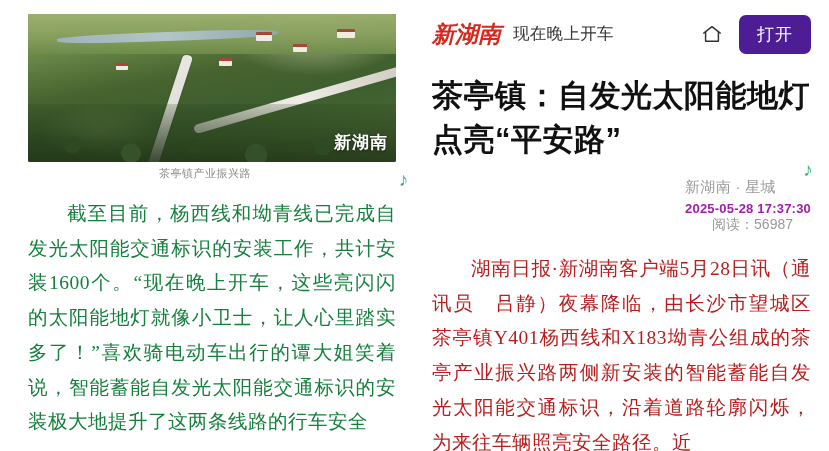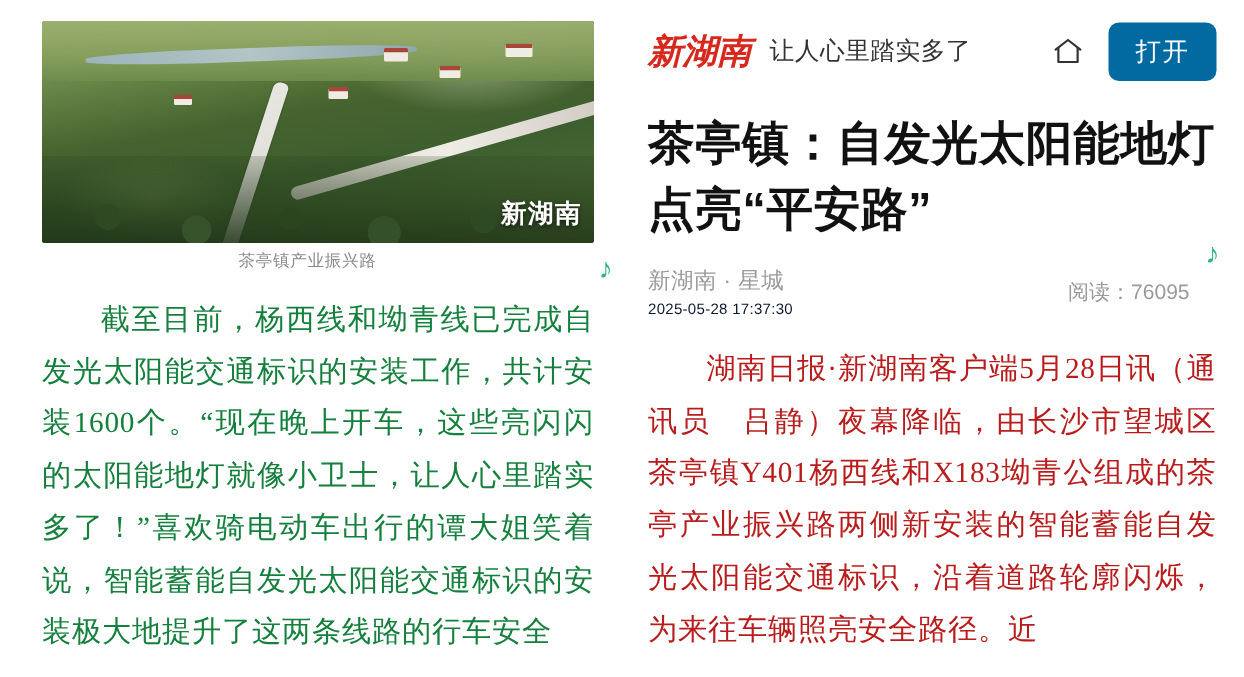--- a/index.html
+++ b/index.html
@@ -161,54 +161,56 @@
     white-space: nowrap;
     letter-spacing: .3px;
   }
   .topbar-spacer { flex: 1; }
   .home-icon {
     width: 30px; height: 30px;
     display: flex; align-items: center; justify-content: center;
     color: #333;
   }
   .open-btn {
-    background: #0369a1;
+    background: #4c1d95;
     color: #ffffff;
     font-size: 17px;
     border: none;
     border-radius: 7px;
     padding: 8px 18px;
     cursor: pointer;
     letter-spacing: 1px;
   }
   .headline {
     margin-top: 20px;
     font-size: 31px;
     line-height: 1.42;
     font-weight: bold;
     color: #111111;
     letter-spacing: .5px;
     font-family: "Liberation Sans", sans-serif;
   }
   .meta-row {
     margin-top: 16px;
     display: flex;
-    align-items: center;
+    align-items: flex-end;
+    flex-direction: column;
   }
   .meta-left { flex: 1; }
   .meta-source {
     color: #9a9a9a;
     font-size: 15px;
     letter-spacing: .3px;
   }
   .meta-time {
-    color: #0f172a;
-    font-size: 10px;
+    color: #a21caf;
+    font-size: 13px;
     margin-top: 4px;
     letter-spacing: .2px;
+    font-weight: bold;
   }
   .meta-reads {
     color: #9a9a9a;
     font-size: 14px;
     white-space: nowrap;
     padding-right: 18px;
   }
   .right-body {
     margin-top: 18px;
     font-size: 19.5px;
@@ -249,40 +251,40 @@
 
     <span class="note-icon note-left">♪</span>
   </div>
 
   <div class="v-divider"></div>
 
   <div class="right-col">
 
     <div class="topbar">
       <span class="brand-logo">新湖南</span>
-      <span class="brand-sub">让人心里踏实多了</span>
+      <span class="brand-sub">现在晚上开车</span>
       <span class="topbar-spacer"></span>
       <span class="home-icon">
         <svg width="22" height="22" viewBox="0 0 24 24" fill="none" stroke="#333" stroke-width="1.6" stroke-linecap="round" stroke-linejoin="round">
           <path d="M3 11l9-7 9 7"></path>
             <path d="M5 10v10h14V10"></path>
         </svg>
       </span>
       <button class="open-btn">打开</button>
     </div>
 
     <div class="headline">茶亭镇：自发光太阳能地灯点亮“平安路”</div>
 
     <div class="meta-row">
       <div class="meta-left">
         <div class="meta-source">新湖南 · 星城</div>
         <div class="meta-time">2025-05-28 17:37:30</div>
       </div>
       <div class="meta-reads">
-        <span>阅读：</span><span>76095</span>
+        <span>阅读：</span><span>56987</span>
       </div>
     </div>
 
     <div class="right-body">湖南日报·新湖南客户端5月28日讯（通讯员　吕静）夜幕降临，由长沙市望城区茶亭镇Y401杨西线和X183坳青公组成的茶亭产业振兴路两侧新安装的智能蓄能自发光太阳能交通标识，沿着道路轮廓闪烁，为来往车辆照亮安全路径。近</div>
 
     <span class="note-icon note-right">♪</span>
   </div>
 
 </div>
 

